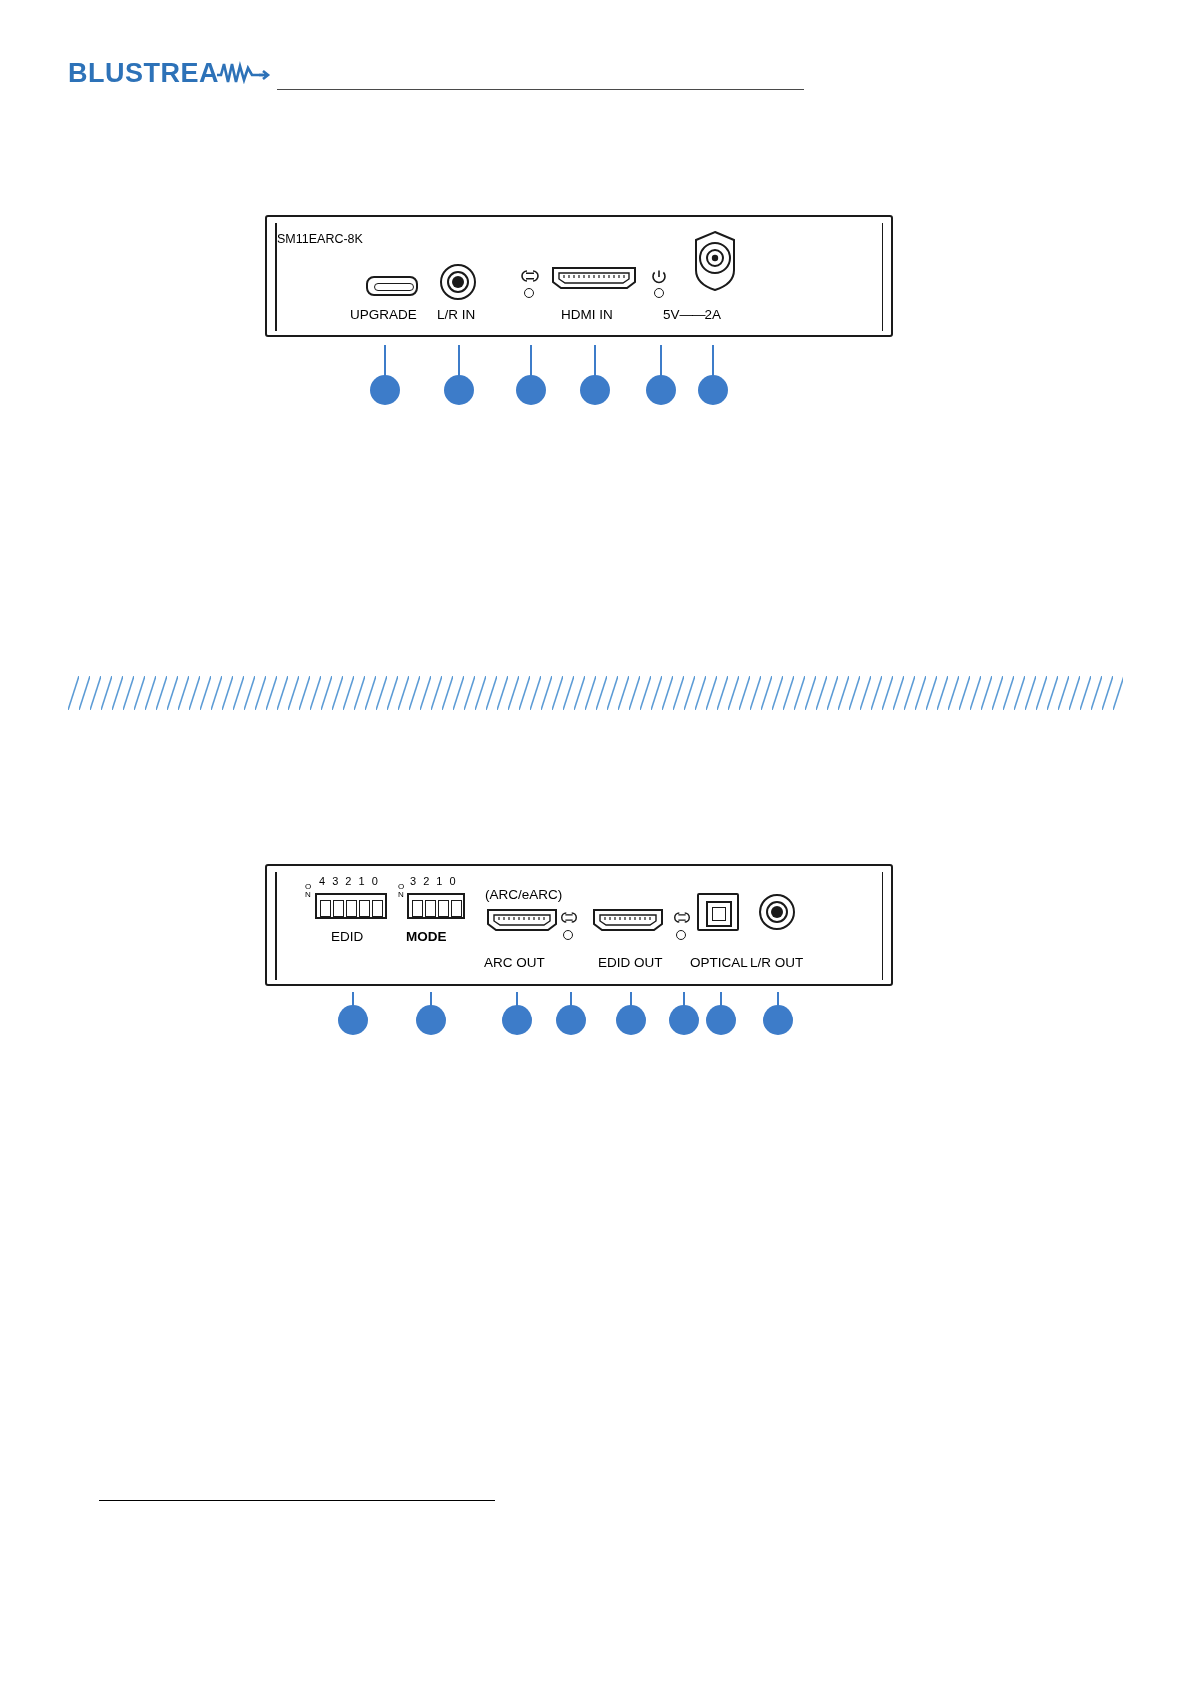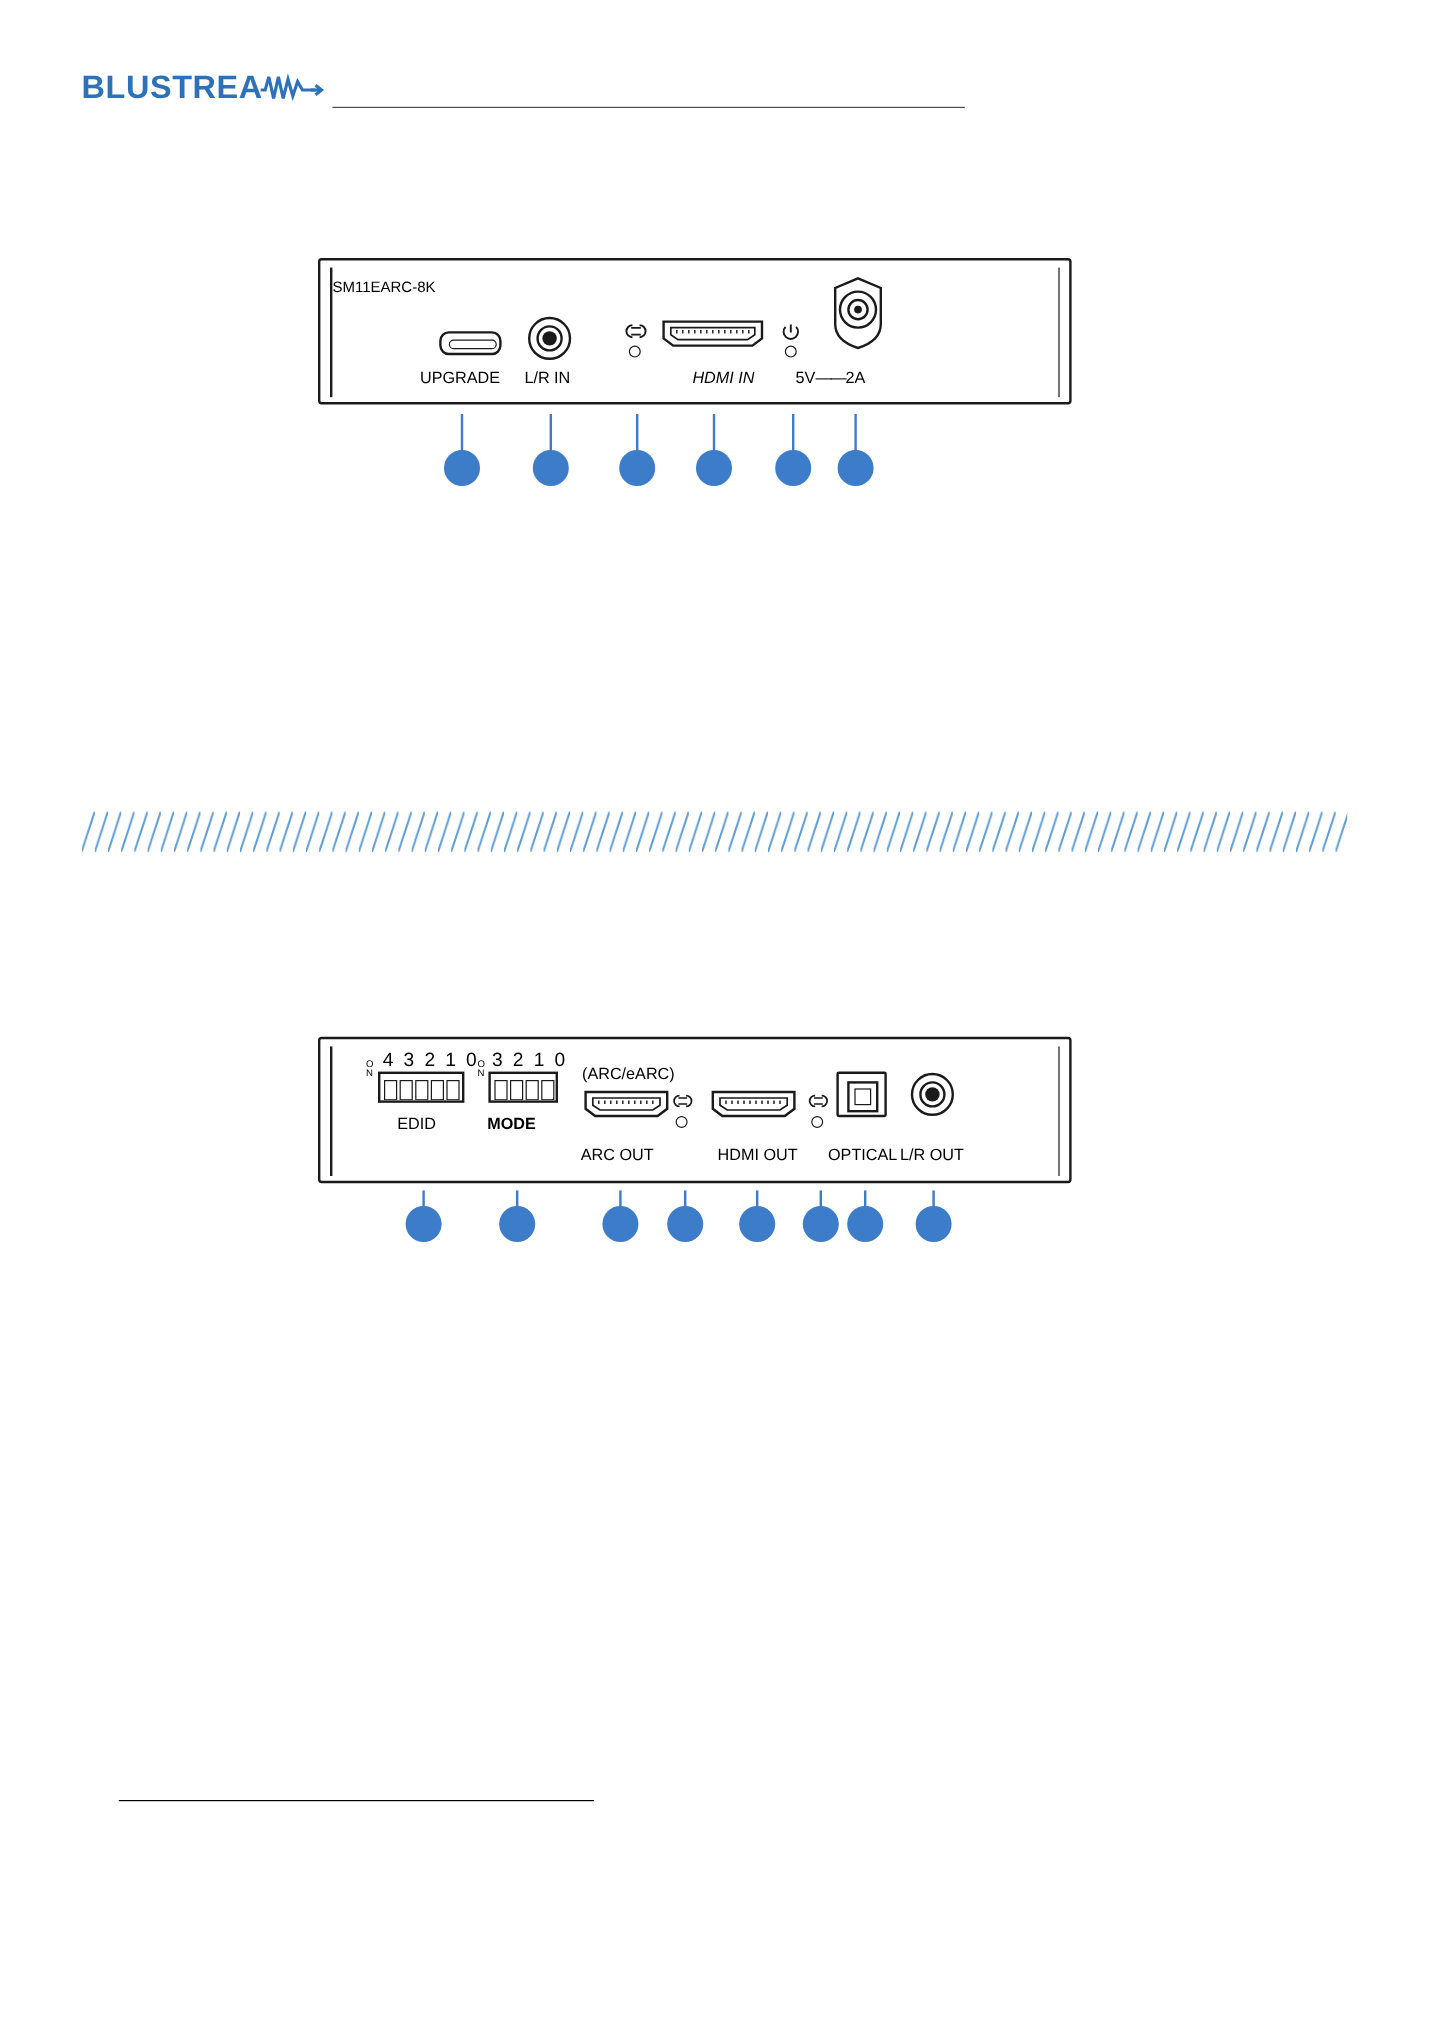--- a/index.html
+++ b/index.html
@@ -69,21 +69,21 @@
 
   .lbl {
     position: absolute;
     font-size: 13.5px;
     font-family: "Liberation Sans", sans-serif;
     color: #000;
     white-space: nowrap;
   }
   .lbl-sm {
     position: absolute;
-    font-size: 16px;
+    font-size: 11px;
     font-family: "Liberation Sans", sans-serif;
     color: #000;
     white-space: nowrap;
   }
   .lbl-model {
     position: absolute;
     font-size: 12.5px;
     font-family: "Liberation Sans", sans-serif;
     color: #000;
     white-space: nowrap;
@@ -230,21 +230,21 @@
       <path d="M43 11 L43 14"></path>
         <path d="M48 11 L48 14"></path>
         <path d="M53 11 L53 14"></path>
       <path d="M58 11 L58 14"></path>
         <path d="M63 11 L63 14"></path>
         <path d="M68 11 L68 14"></path>
       <path d="M73 11 L73 14"></path>
     </g>
   </svg>
 </div>
-<div class="lbl" style="left:577px; top:307px;font-style:italic;">HDMI IN</div>
+<div class="lbl" style="left:561px; top:307px;">HDMI IN</div>
 
 <div style="position:absolute; left:650px; top:268px;">
   <svg width="18" height="18" viewBox="0 0 18 18">
     <path d="M9 2.5 L9 9" stroke="#1a1a1a" stroke-width="1.6" fill="none"></path>
     <path d="M4.6 4.4 A6 6 0 1 0 13.4 4.4" stroke="#1a1a1a" stroke-width="1.6" fill="none"></path>
   </svg>
 </div>
 <div class="led-dot" style="left:654px; top:288px; width:10px; height:10px;"></div>
 
 <div style="position:absolute; left:684px; top:230px;">
@@ -355,21 +355,21 @@
       <path d="M28 11 L28 14"></path>
         <path d="M33 11 L33 14"></path>
         <path d="M38 11 L38 14"></path>
       <path d="M43 11 L43 14"></path>
         <path d="M48 11 L48 14"></path>
         <path d="M53 11 L53 14"></path>
       <path d="M58 11 L58 14"></path>
     </g>
   </svg>
 </div>
-<div class="lbl" style="left:598px; top:955px;">HDMI OUT</div>
+<div class="lbl" style="left:598px; top:955px;">EDID OUT</div>
 
 <div style="position:absolute; left:672px; top:910px;">
   <svg width="20" height="15" viewBox="0 0 22 16">
     <path d="M8 3 A4.5 4.5 0 1 0 8 13 M14 3 A4.5 4.5 0 1 1 14 13" fill="none" stroke="#1a1a1a" stroke-width="1.6"></path>
     <path d="M7 5.2 L15 5.2 M7 10.8 L15 10.8" stroke="#1a1a1a" stroke-width="1.4"></path>
   </svg>
 </div>
 <div class="led-dot" style="left:676px; top:930px; width:10px; height:10px;"></div>
 
 <div class="toslink" style="left:697px; top:893px; width:42px; height:38px;">

